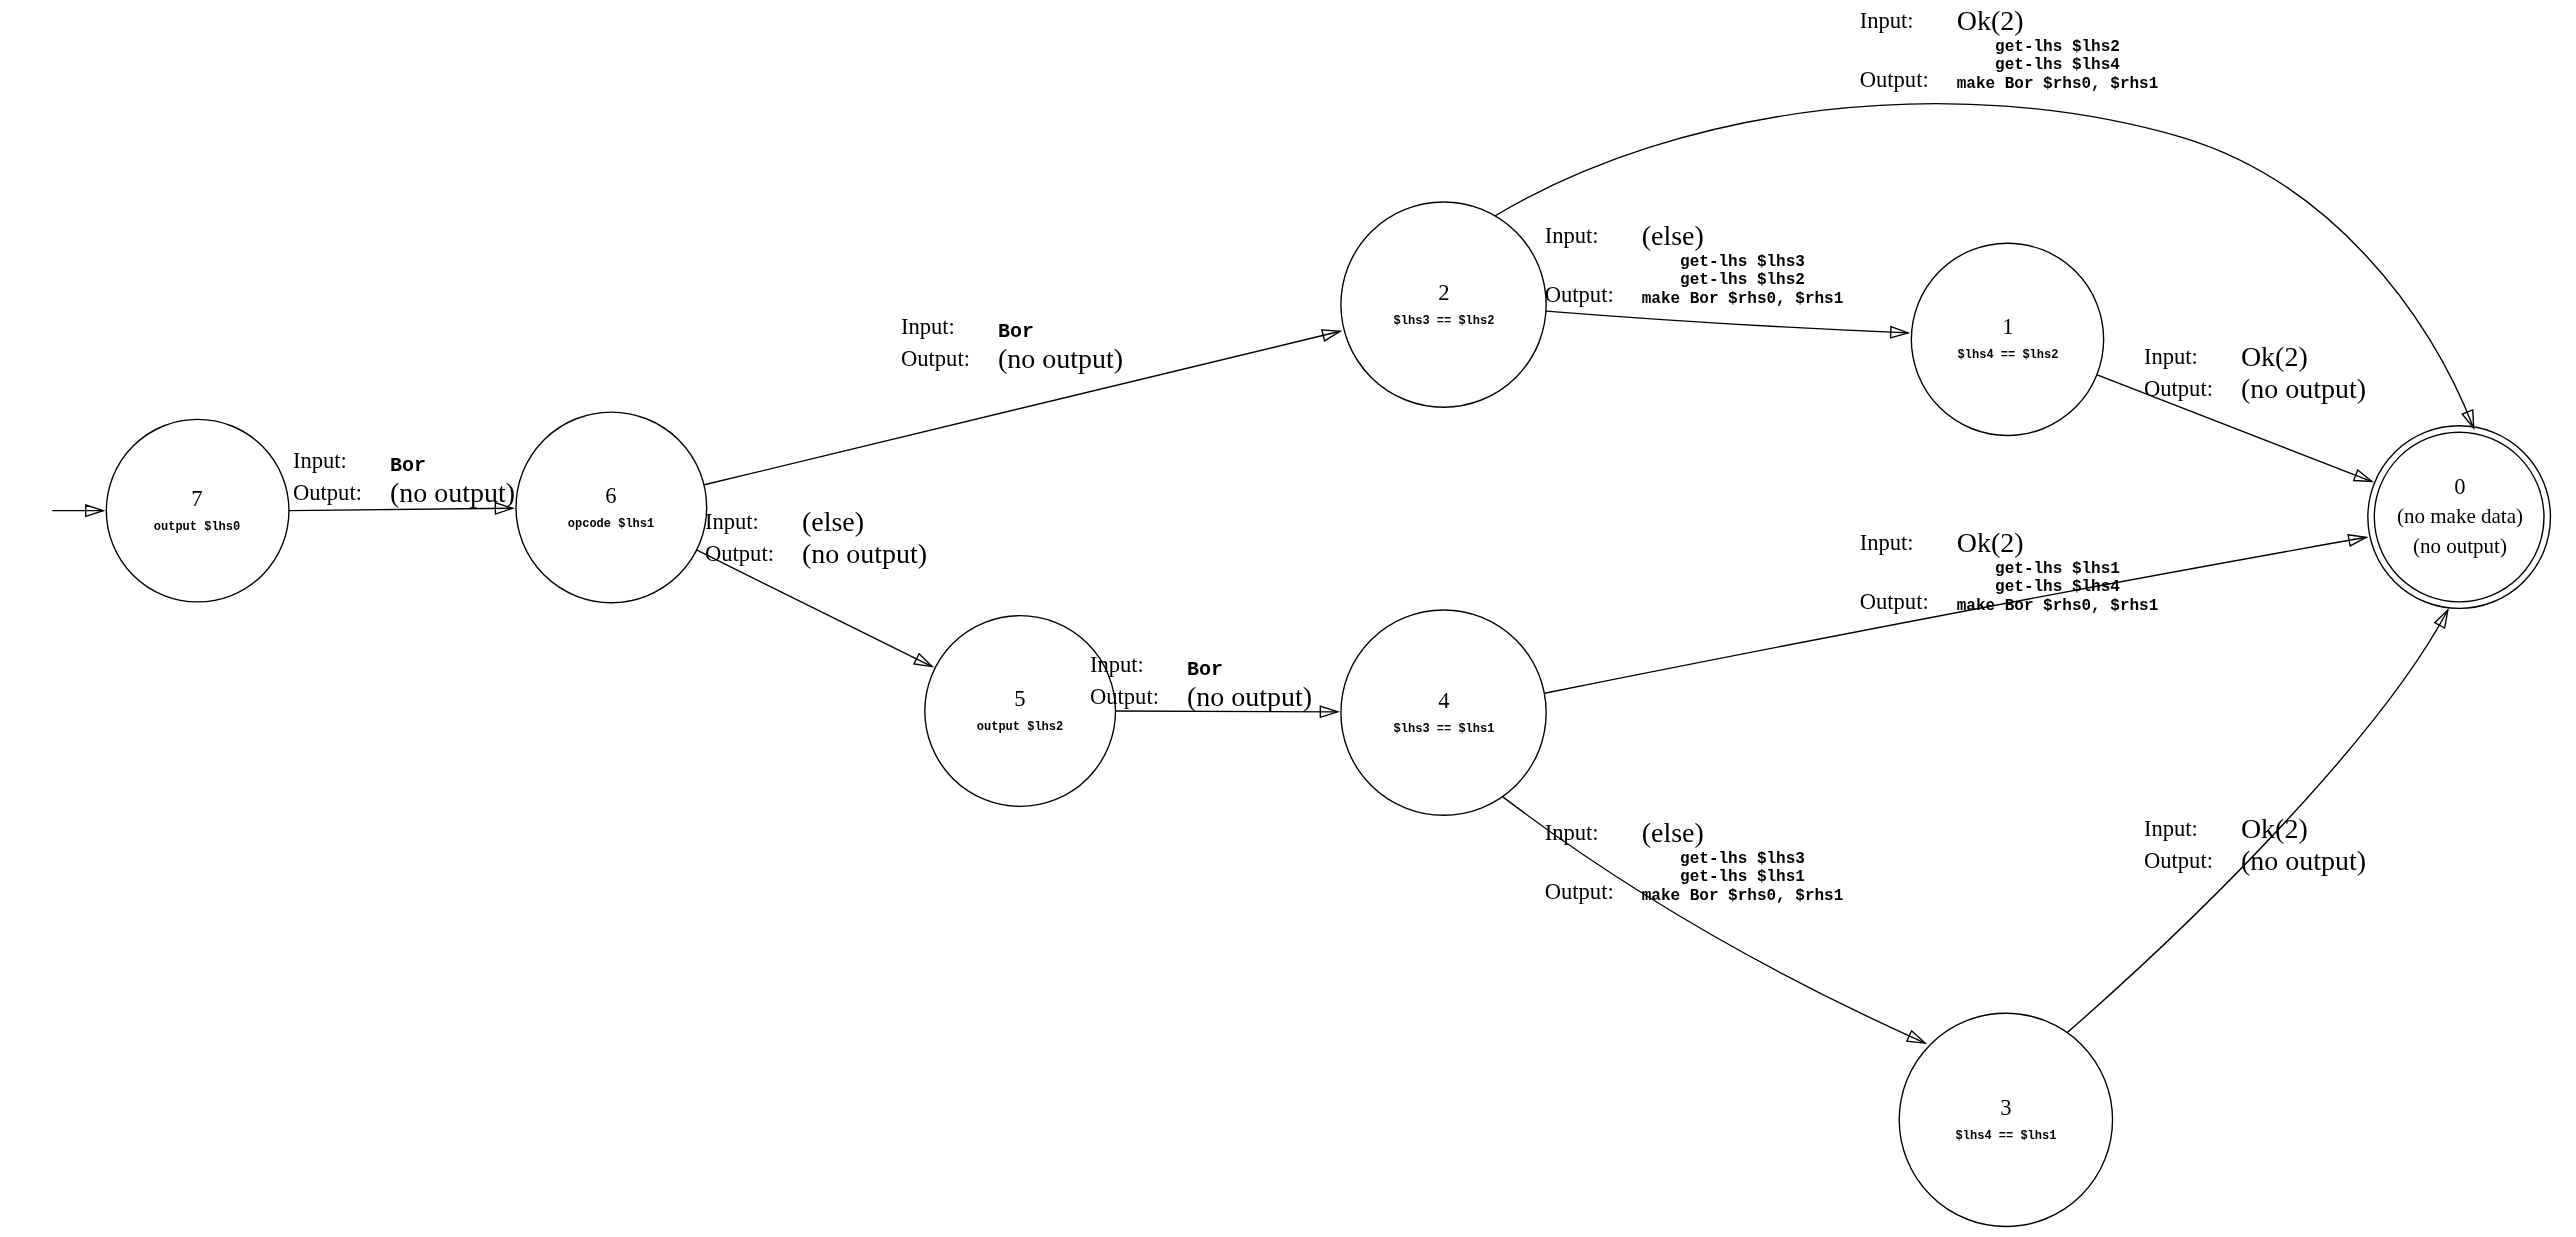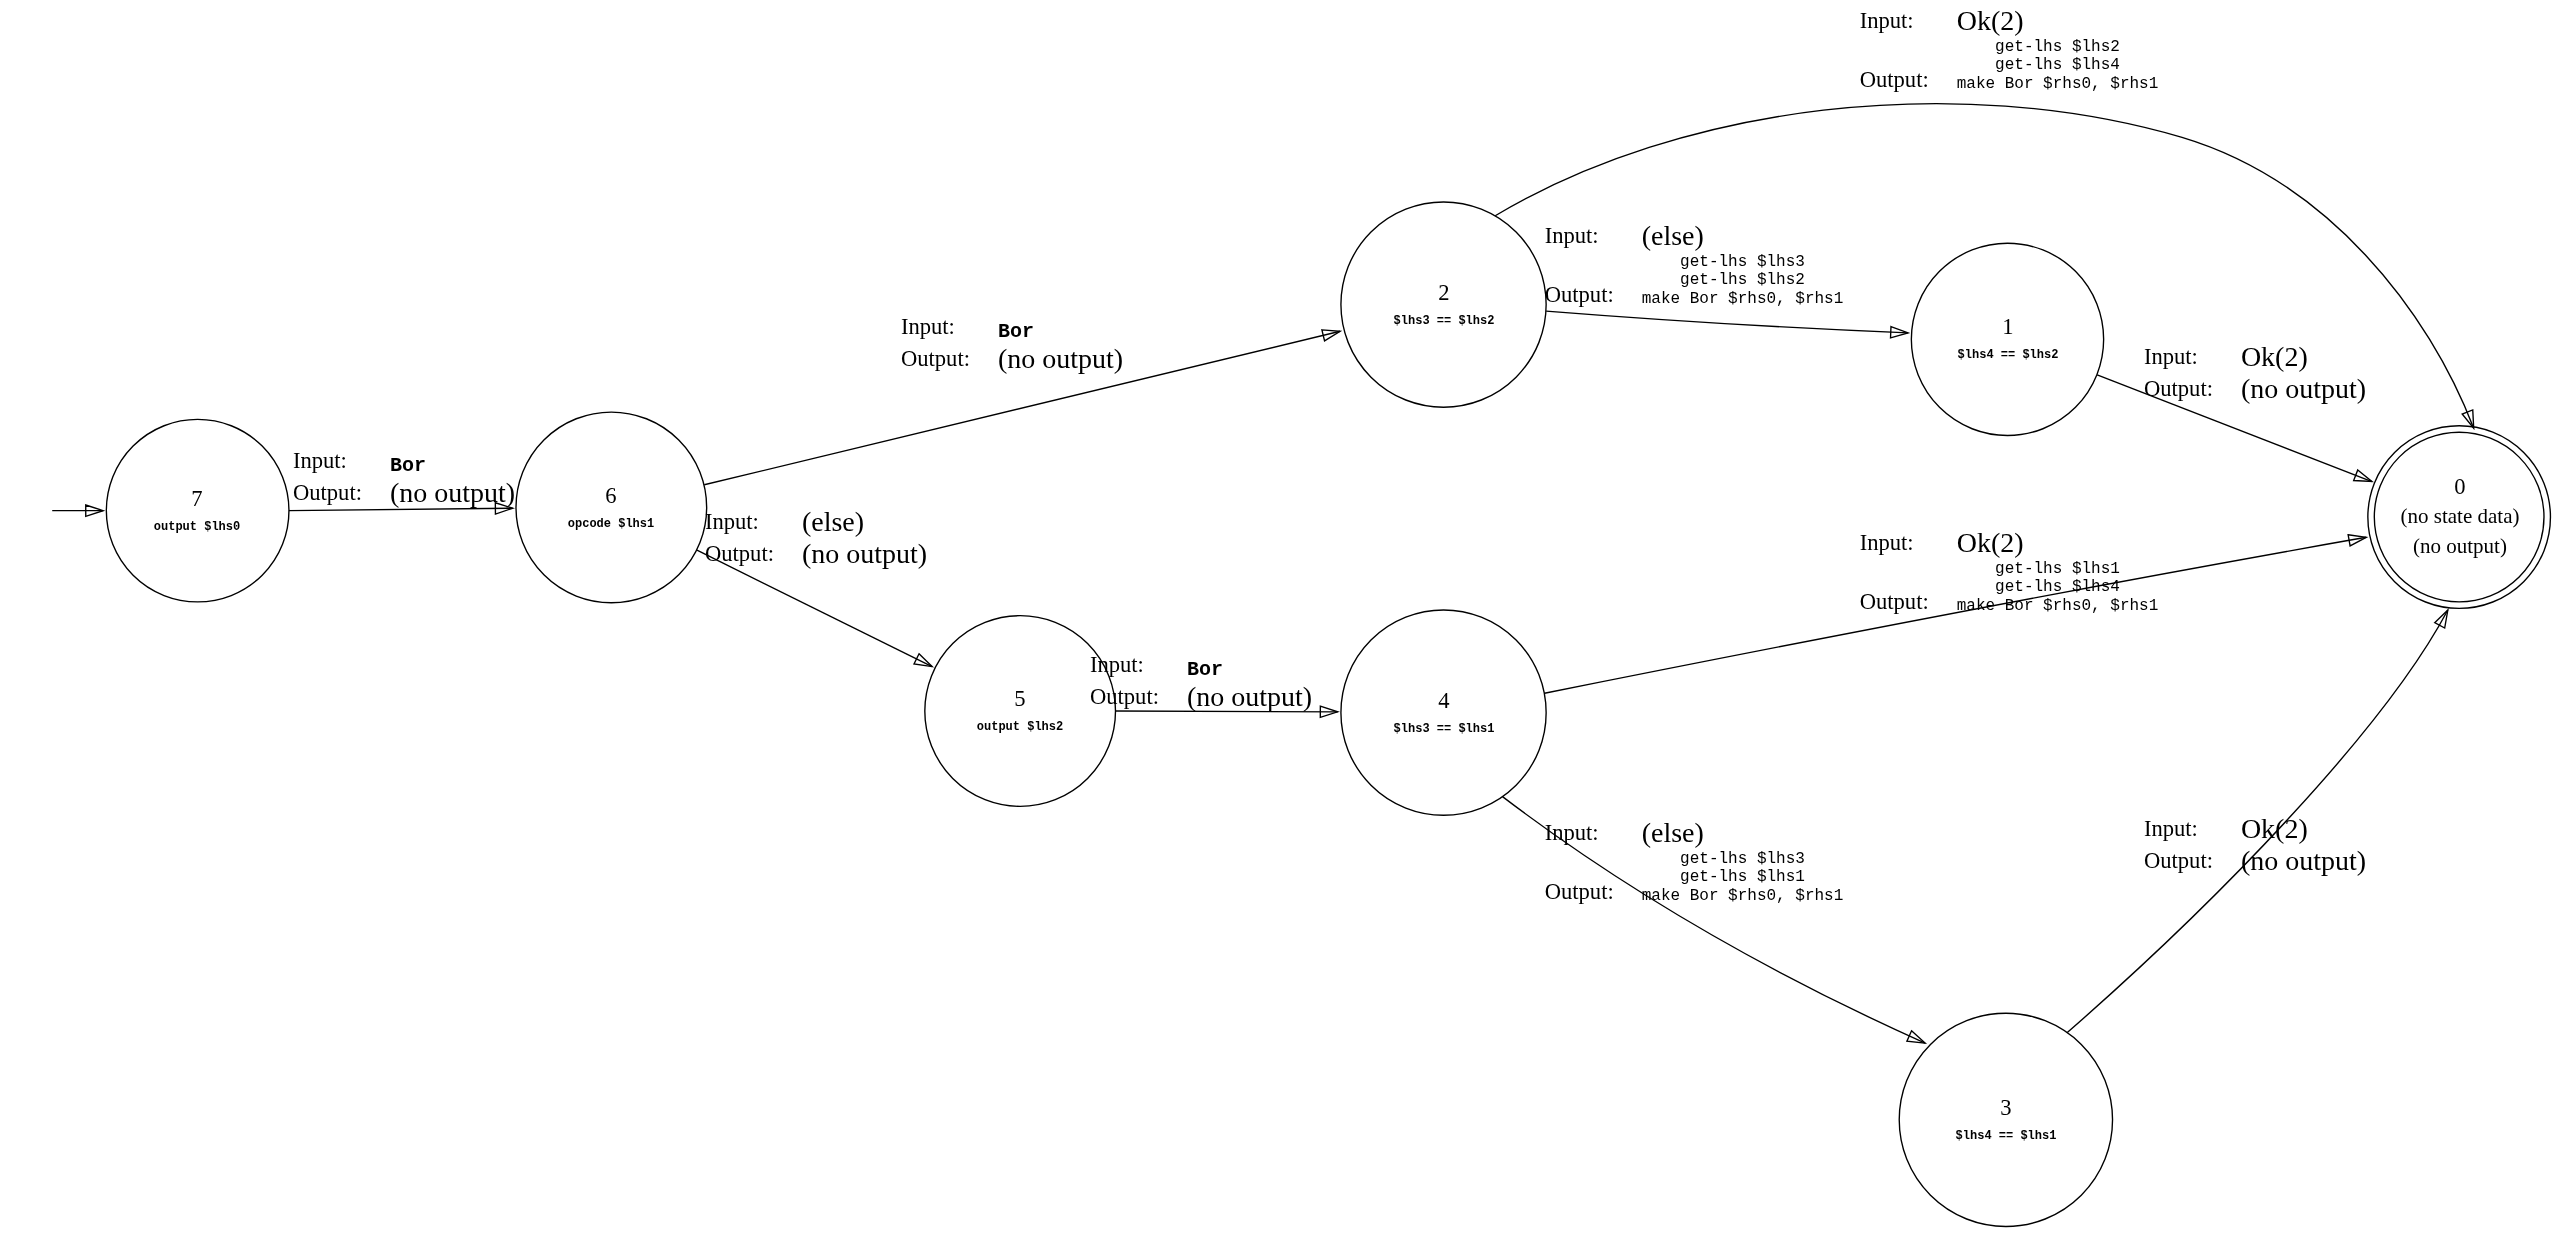--- a/index.html
+++ b/index.html
@@ -70,21 +70,21 @@
     line-height: 29px;
   }
   .elval.mono {
     font-family: "Liberation Mono", "DejaVu Sans Mono", monospace;
     font-weight: bold;
     font-size: 20px;
     line-height: 19.4px;
   }
   .elval.mono-block {
     font-family: "Liberation Mono", "DejaVu Sans Mono", monospace;
-    font-weight: normal;
+    font-weight: bold;
     font-size: 16px;
     line-height: 18.6px;
     white-space: pre-line;
     text-align: center;
   }
 </style>
 </head>
 <body>
 
 <div class="canvas">
@@ -149,21 +149,21 @@
     <div class="scode">$lhs3 == $lhs1</div>
   </div>
 
   <div class="state-label" style="left:2006px; top:1120px;">
     <div class="sid">3</div>
     <div class="scode">$lhs4 == $lhs1</div>
   </div>
 
   <div class="state-label" style="left:2460px; top:517px;">
     <div class="sid" style="margin-bottom:0;">0</div>
-    <div class="splain">(no state data)</div>
+    <div class="splain">(no make data)</div>
     <div class="splain">(no output)</div>
   </div>
 
   <div class="edge-label" style="left:404px; top:477px;">
     <div class="elrow">
       <span class="elkey">Input:</span>
       <span class="elval mono">Bor</span>
     </div>
     <div class="elrow">
       <span class="elkey">Output:</span>

